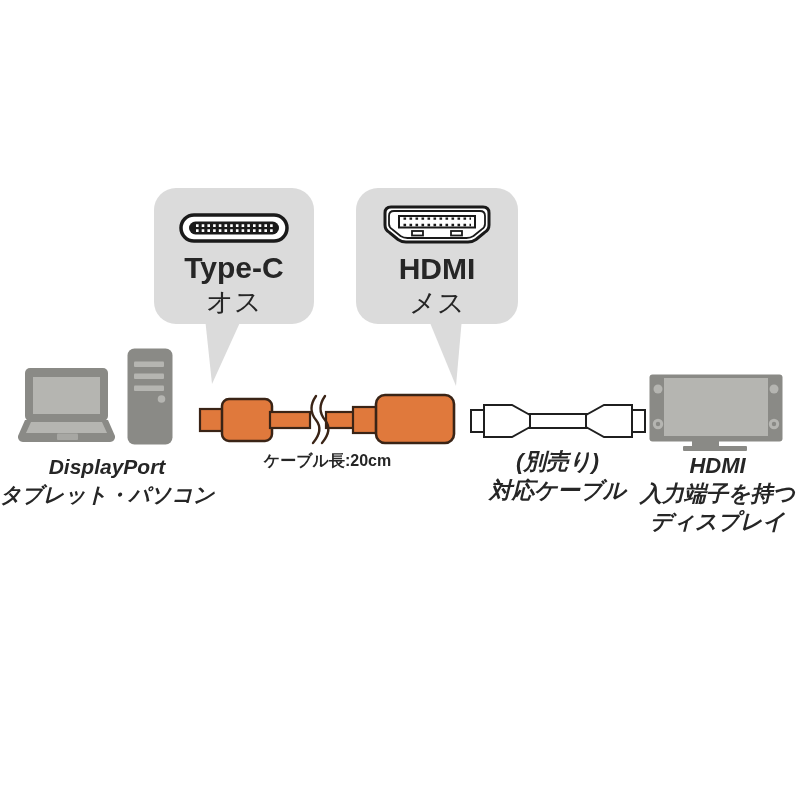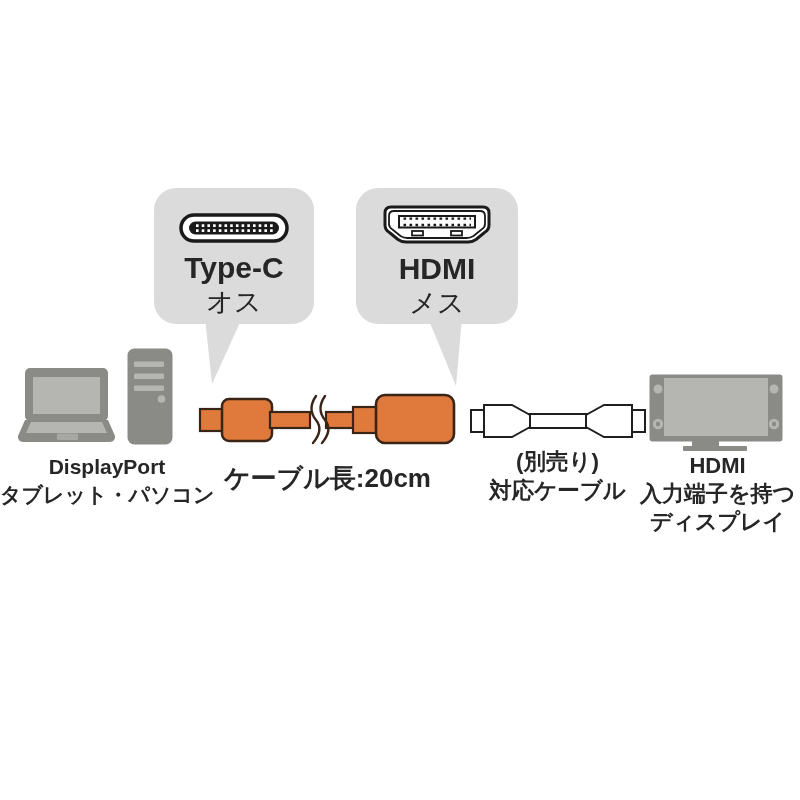--- a/index.html
+++ b/index.html
@@ -11,23 +11,23 @@
   
   .callout{
     position:absolute;top:188px;width:160px;height:136px;background:#DBDBDB;
     border-radius:22px;display:flex;flex-direction:column;align-items:center;
   }
   .callout .connector-label{font-size:30px;font-weight:700;line-height:32px;margin-top:9px;}
   .callout .gender-label{font-size:27px;font-weight:400;line-height:30px;margin-top:3px;}
   .tail{position:absolute;}
   
   .caption{position:absolute;text-align:center;font-weight:700;white-space:nowrap;}
-  .caption div{white-space:nowrap;}
+  .caption div{white-space:nowrap;font-style:italic;}
   .cap-left{left:0;top:453px;width:214px;font-size:21px;line-height:27.5px;}
-  .cap-cable{left:220px;top:464px;width:215px;font-size:26px;line-height:28px;}
+  .cap-cable{left:220px;top:447px;width:215px;font-size:16px;line-height:28px;}
   .cap-optional{left:460px;top:447px;width:195px;font-size:22.5px;line-height:29px;}
   .cap-display{left:615px;top:452px;width:205px;font-size:22px;line-height:28px;}
 </style>
 </head>
 <body>
 
 <div class="canvas">
 
   <svg class="tail" style="left:198px;top:318px;" width="52" height="68" viewBox="0 0 52 68">
     <polygon points="7,0 44,0 14,66" fill="#DBDBDB"></polygon>

